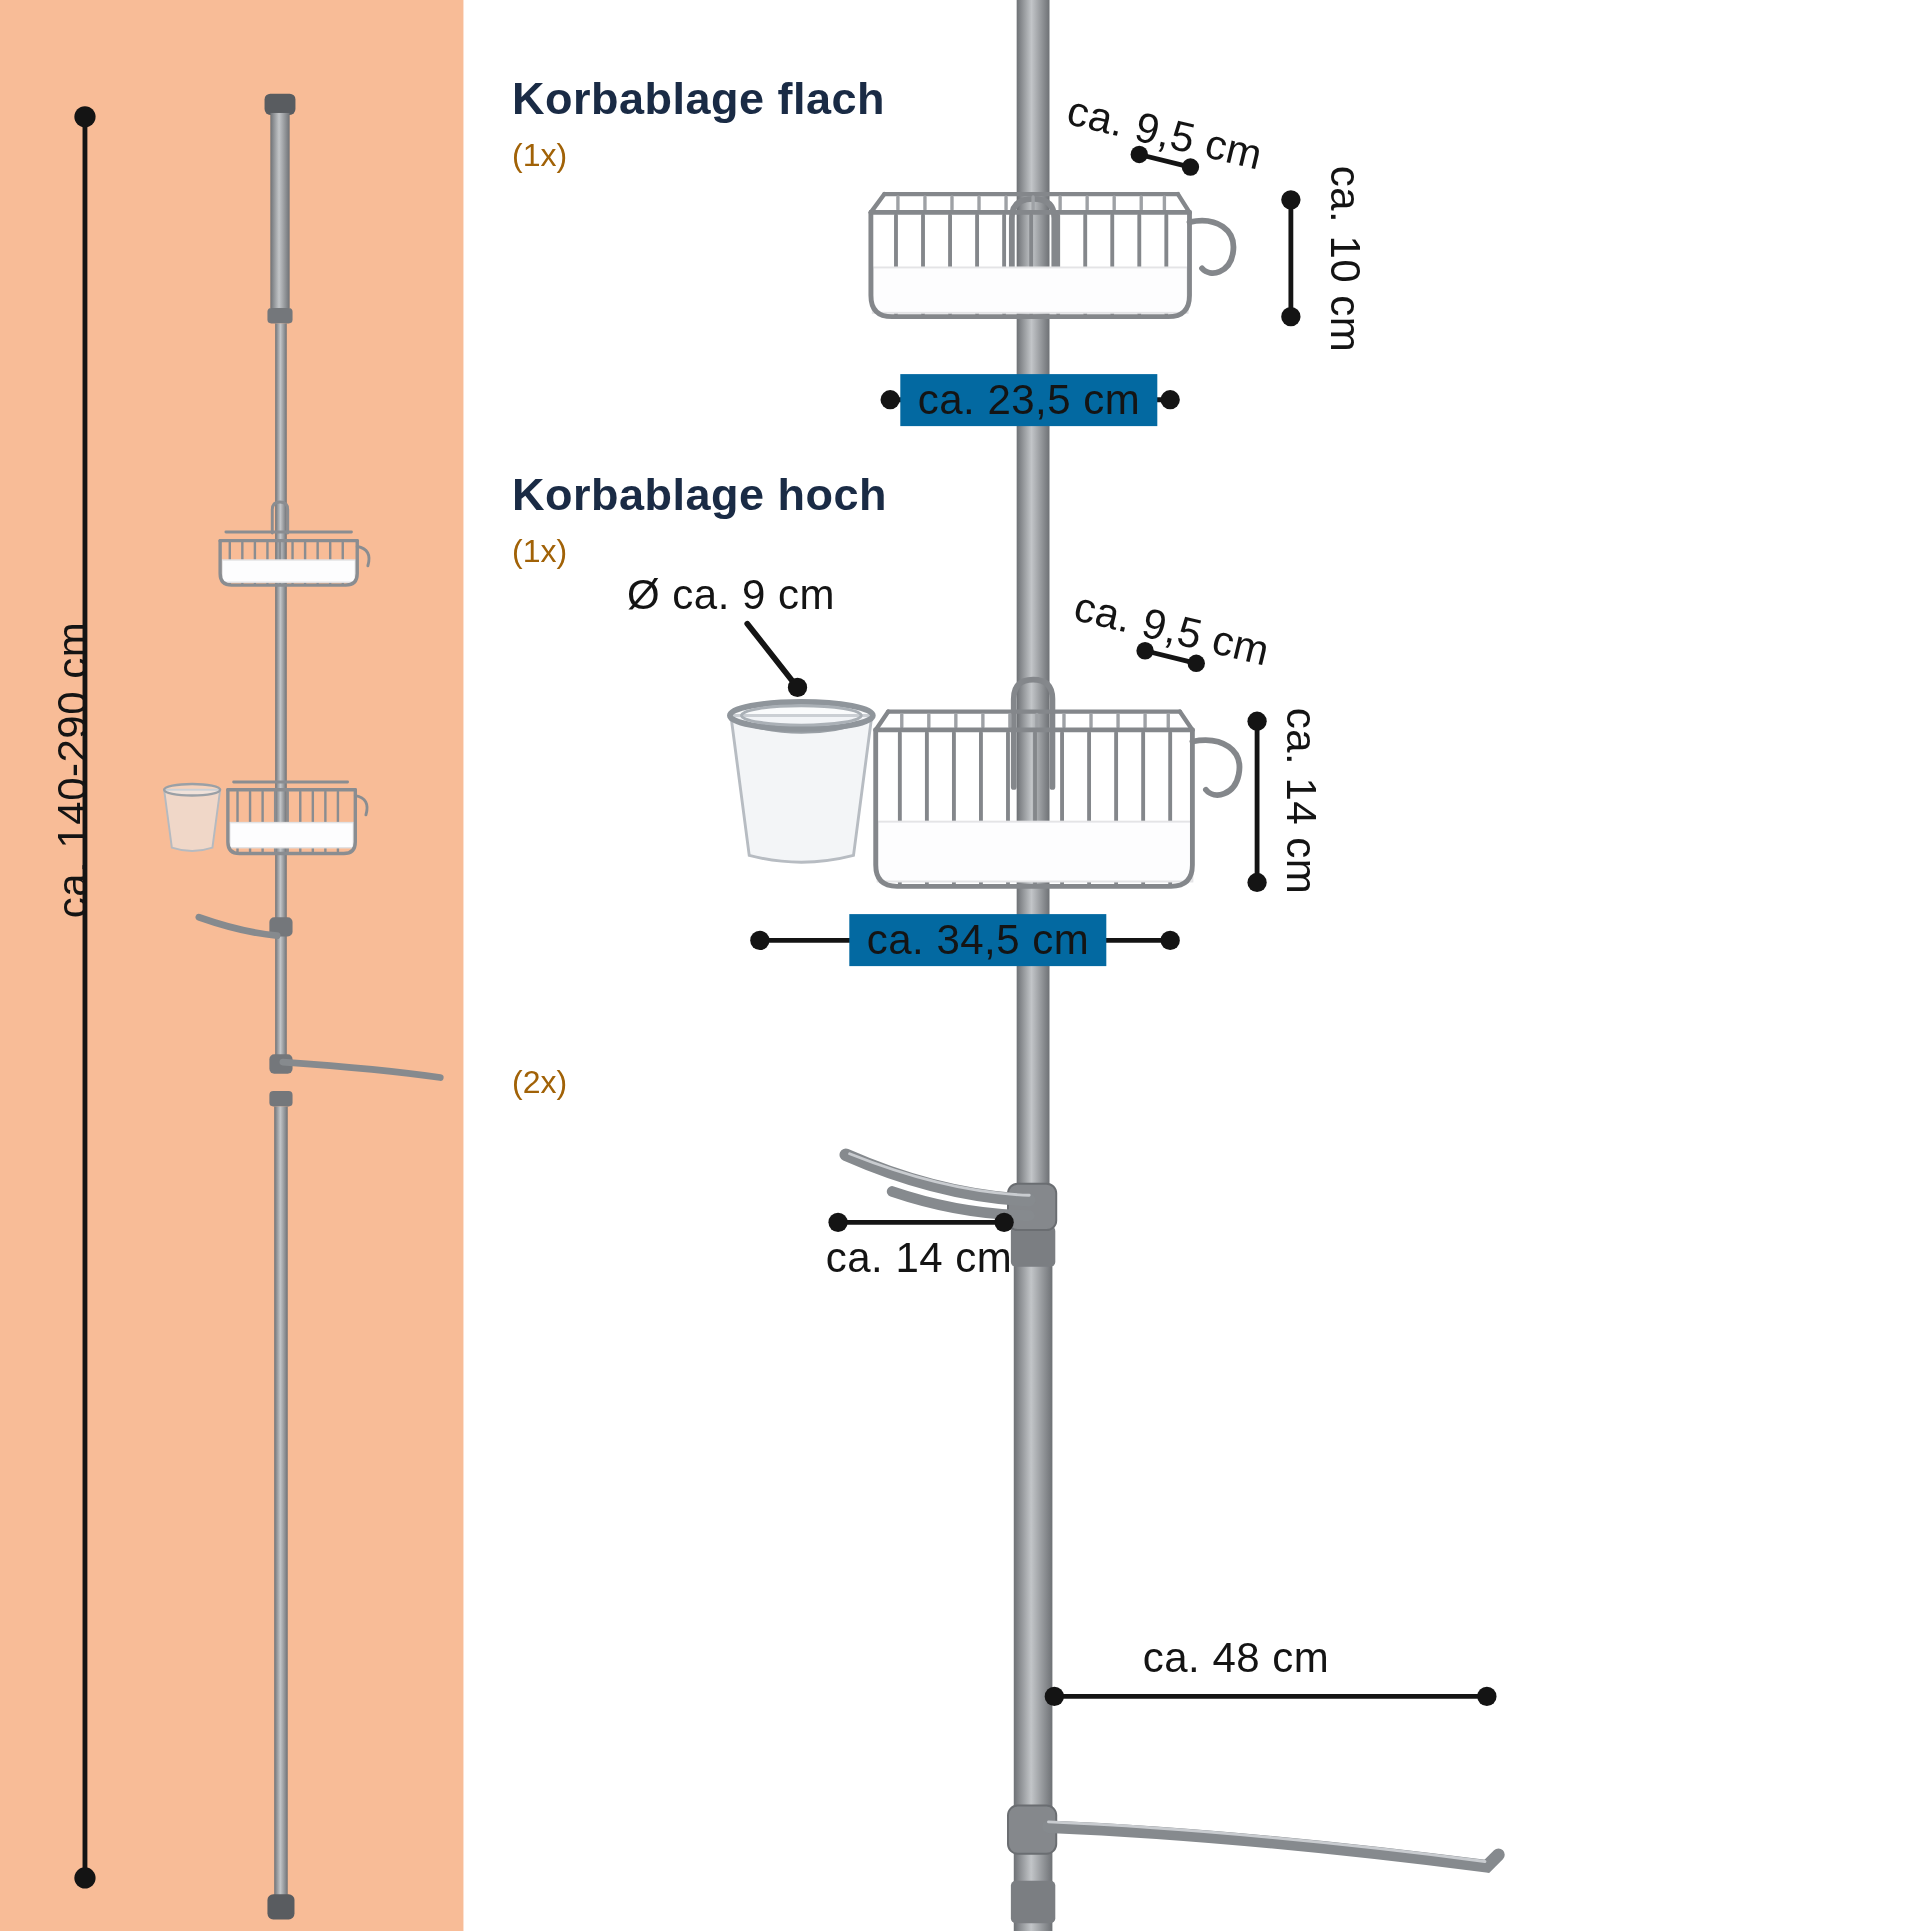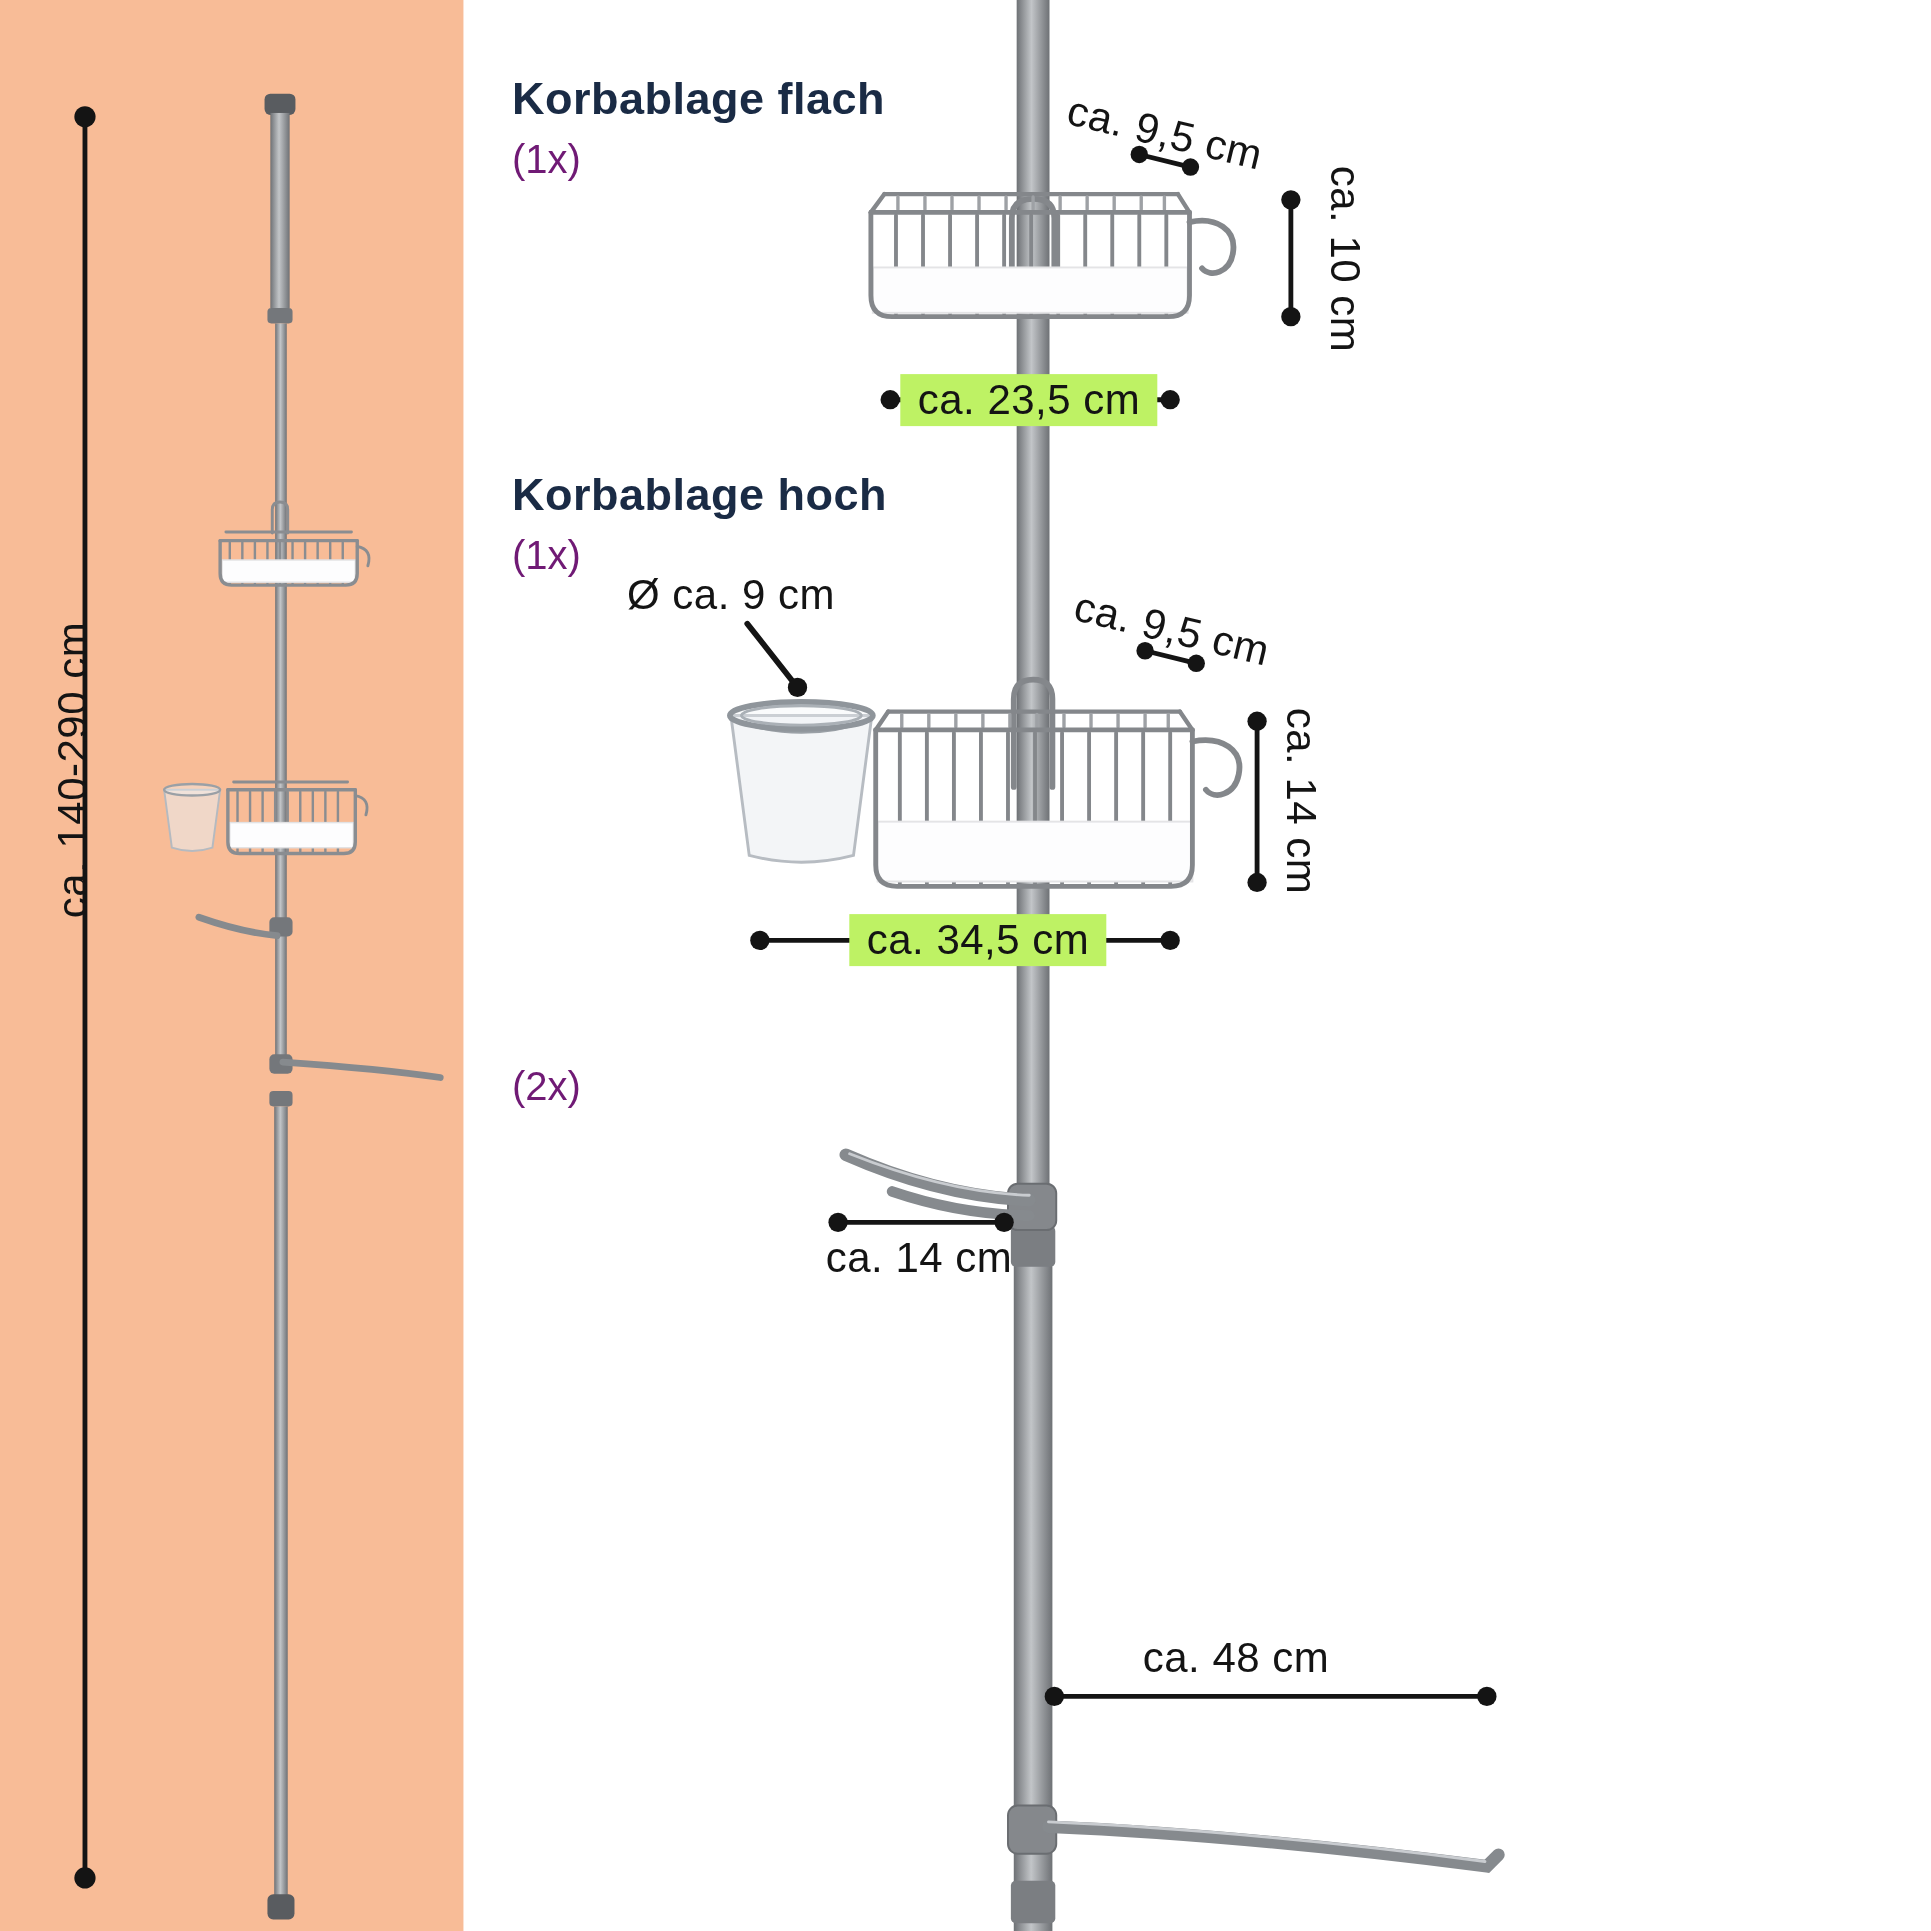--- a/index.html
+++ b/index.html
@@ -3,23 +3,23 @@
 <meta charset="utf-8">
 <style>
   html,body{margin:0;padding:0}
   body{width:1931px;height:1931px;background:#ffffff;font-family:"Liberation Sans",sans-serif}
   .stage{position:relative;width:1660px;height:1931px;overflow:hidden;background:#ffffff}
   .art{position:absolute;left:0;top:0;width:1931px;height:1931px}
   .label{position:absolute;transform:translate(-50%,-50%);white-space:nowrap;color:#141414;font-size:42px;letter-spacing:0.5px}
   .rot15{transform:translate(-50%,-50%) rotate(13.5deg)}
   .rot90{transform:translate(-50%,-50%) rotate(90deg)}
   .rotm90{transform:translate(-50%,-50%) rotate(-90deg)}
-  .onLine{background:#bef264;padding:1.9px 17.4px}
+  .onLine{background:#0369a1;padding:1.9px 17.4px}
   .heading{position:absolute;color:#1a2b45;font-size:45px;font-weight:bold;letter-spacing:0.5px;white-space:nowrap}
-  .subcount{position:absolute;color:#701a75;font-size:40px;white-space:nowrap}
+  .subcount{position:absolute;color:#a16207;font-size:32px;white-space:nowrap}
 </style>
 </head>
 <body>
 
 <div class="stage">
 
   <svg class="art" viewBox="0 0 2000 2000">
     <defs>
       <linearGradient id="poleG" x1="0" y1="0" x2="1" y2="0">
         <stop offset="0" stop-color="#6e7175"></stop>

